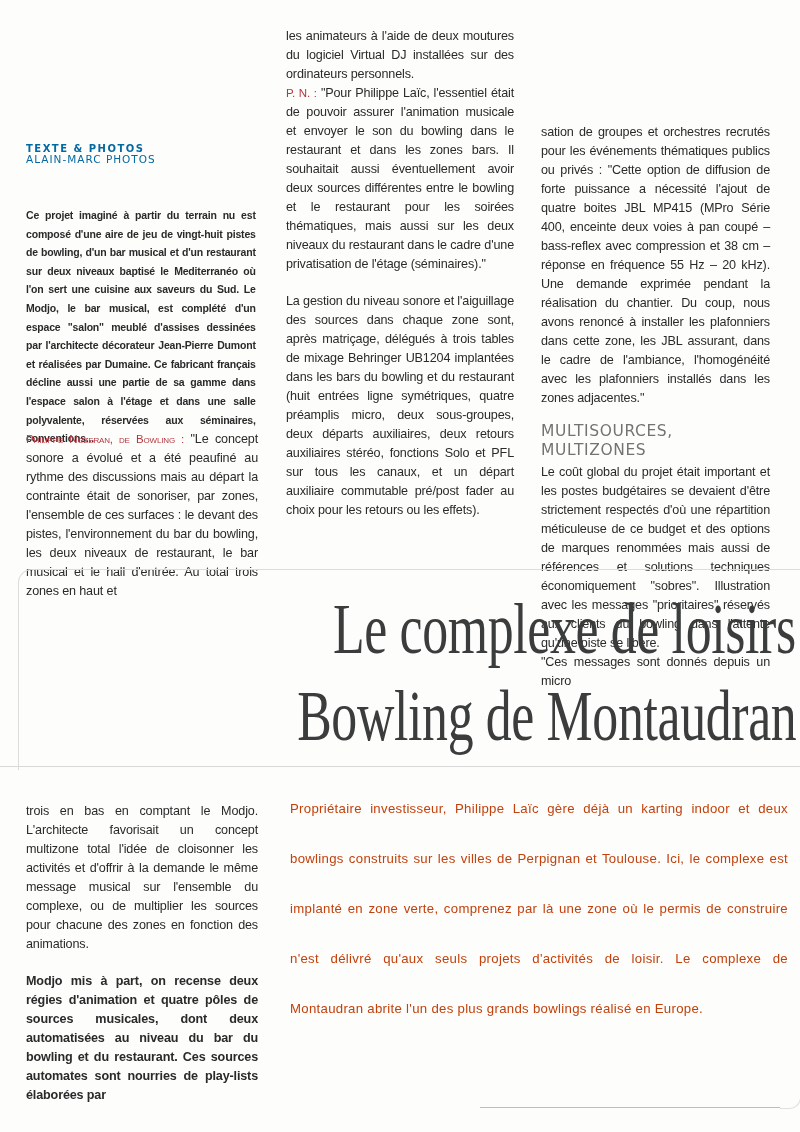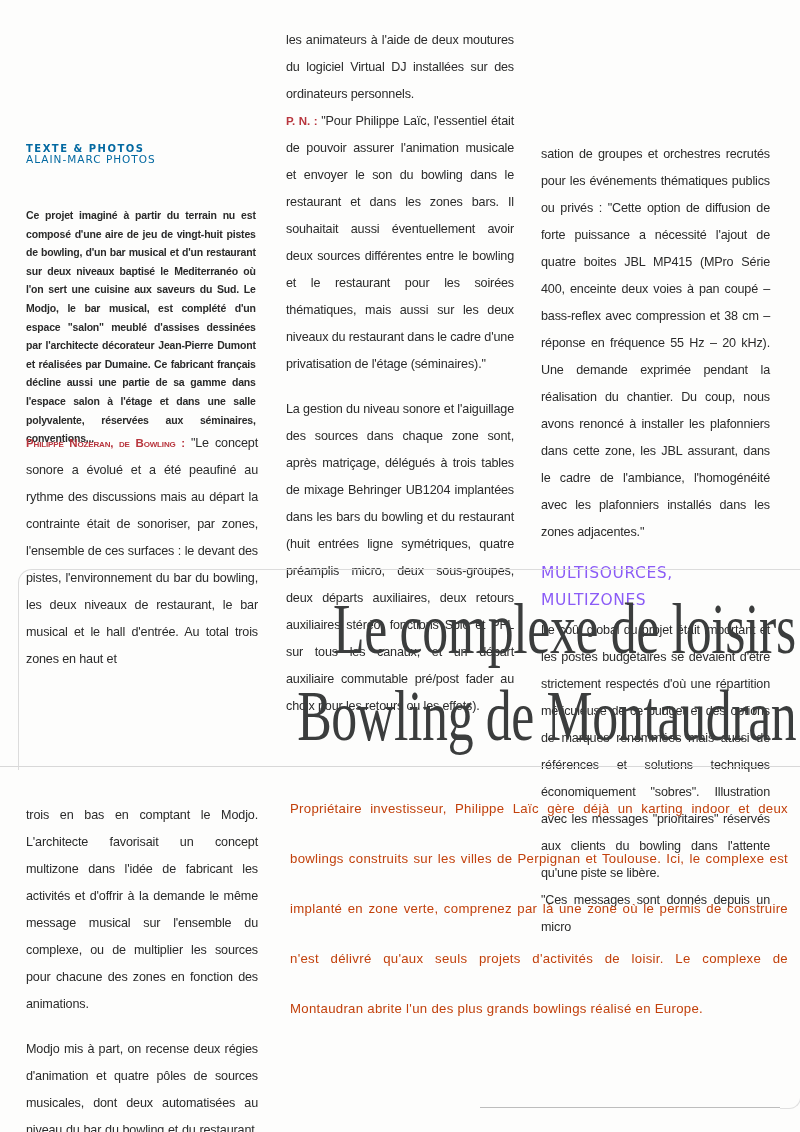--- a/index.html
+++ b/index.html
@@ -1,28 +1,28 @@
 <!DOCTYPE html>
 <html><head>
 <meta charset="utf-8">
 <style>
   html, body { margin:0; padding:0; }
   body {
     width:800px; height:1132px; position:relative; overflow:hidden;
     background:#fdfdfc; color:#2a2a2a;
     font-family:"Liberation Sans", sans-serif;
   }
-  .col { position:absolute; font-size:12.6px; line-height:27px; letter-spacing:-0.15px; text-align:justify; }
+  .col { position:absolute; font-size:12.6px; line-height:19px; letter-spacing:-0.15px; text-align:justify; }
   .col p { margin:0; }
   .credit { position:absolute; left:26px; top:143px; font-family:"DejaVu Sans", sans-serif; color:#0369a1; letter-spacing:1.5px; line-height:11px; }
   .credit .l1 { font-size:10px; font-weight:bold; }
   .credit .l2 { font-size:10.5px; letter-spacing:1px; }
   .lead { position:absolute; left:26px; top:206px; width:230px; font-family:"Liberation Sans", sans-serif; font-weight:bold; font-size:11.3px; line-height:18.6px; text-align:justify; color:#2a2a2a; transform:scaleX(0.93); transform-origin:left top; letter-spacing:-0.2px; width:247px;}
-  .speaker { color:#b8353d; font-weight:bold; font-variant:small-caps; font-size:11.5px; }
-  .subhead { font-family:"DejaVu Sans", sans-serif; font-size:15.5px; letter-spacing:0.6px; color:#8b5cf6; margin:14px 0 3px 0; }
+  .speaker { color:#b8353d; font-weight:normal; font-variant:small-caps; font-size:11.5px; }
+  .subhead { font-family:"DejaVu Sans", sans-serif; font-size:15.5px; letter-spacing:0.6px; color:#737373; margin:14px 0 3px 0; }
   .title-frame {
     position:absolute; left:18px; top:569px; width:800px; height:200px;
     border:1px solid #dcdcdc; border-right:none; border-radius:14px 0 0 0; border-bottom:none;
   }
   .title-rule-bot { position:absolute; left:0; top:766px; width:800px; height:1px; background:#d8d8d8; }
   .title {
     position:absolute; right:4px; font-family:"Liberation Serif", serif; color:#3b3d3d;
     font-size:72px; line-height:72px; transform:scaleX(0.72); transform-origin:right top; white-space:nowrap; letter-spacing:-0.5px;
   }
   .t1 { top:593px; }
@@ -48,32 +48,32 @@
 <div class="col" style="left:26px; top:430px; width:232px;">
   <p><span class="speaker">Philippe Nozeran, de Bowling :</span><span> "Le concept sonore a évolué et a été peaufiné au rythme des discussions mais au départ la contrainte était de sonoriser, par zones, l'ensemble de ces surfaces : le devant des pistes, l'environnement du bar du bowling, les deux niveaux de restaurant, le bar musical et le hall d'entrée. Au total trois zones en haut et</span></p>
 </div>
 
 <div class="col" style="left:286px; top:27px; width:228px;">
   <p>les animateurs à l'aide de deux moutures du logiciel Virtual DJ installées sur des ordinateurs personnels.</p>
   <p><span class="speaker">P. N. :</span><span> "Pour Philippe Laïc, l'essentiel était de pouvoir assurer l'animation musicale et envoyer le son du bowling dans le restaurant et dans les zones bars. Il souhaitait aussi éventuellement avoir deux sources différentes entre le bowling et le restaurant pour les soirées thématiques, mais aussi sur les deux niveaux du restaurant dans le cadre d'une privatisation de l'étage (séminaires)."</span></p>
   <p style="margin-top:18px;">La gestion du niveau sonore et l'aiguillage des sources dans chaque zone sont, après matriçage, délégués à trois tables de mixage Behringer UB1204 implantées dans les bars du bowling et du restaurant (huit entrées ligne symétriques, quatre préamplis micro, deux sous-groupes, deux départs auxiliaires, deux retours auxiliaires stéréo, fonctions Solo et PFL sur tous les canaux, et un départ auxiliaire commutable pré/post fader au choix pour les retours ou les effets).</p>
 </div>
 
-<div class="col" style="left:541px; top:141px; width:229px;">
+<div class="col" style="left:541px; top:123px; width:229px;">
   <p>sation de groupes et orchestres recrutés pour les événements thématiques publics ou privés : "Cette option de diffusion de forte puissance a nécessité l'ajout de quatre boites JBL MP415 (MPro Série 400, enceinte deux voies à pan coupé – bass-reflex avec compression et 38 cm – réponse en fréquence 55 Hz – 20 kHz). Une demande exprimée pendant la réalisation du chantier. Du coup, nous avons renoncé à installer les plafonniers dans cette zone, les JBL assurant, dans le cadre de l'ambiance, l'homogénéité avec les plafonniers installés dans les zones adjacentes."</p>
   <div class="subhead">MULTISOURCES, MULTIZONES</div>
   <p>Le coût global du projet était important et les postes budgétaires se devaient d'être strictement respectés d'où une répartition méticuleuse de ce budget et des options de marques renommées mais aussi de références et solutions techniques économiquement "sobres". Illustration avec les messages "prioritaires" réservés aux clients du bowling dans l'attente qu'une piste se libère.</p>
   <p>"Ces messages sont donnés depuis un micro</p>
 </div>
 
 <div class="title-frame"></div>
 <div class="title-rule-bot"></div>
 <div class="title t1">Le complexe de loisirs</div>
 <div class="title t2">Bowling de Montaudran</div>
 
 <div class="col" style="left:26px; top:802px; width:232px;">
-  <p>trois en bas en comptant le Modjo. L'architecte favorisait un concept multizone dans l'idée de fabricant les activités et d'offrir à la demande le même message musical sur l'ensemble du complexe, ou de multiplier les sources pour chacune des zones en fonction des animations.</p>
-  <p style="margin-top:18px;">Modjo mis à part, on recense deux régies d'animation et quatre pôles de sources musicales, dont deux automatisées au niveau du bar du bowling et du restaurant. Ces sources automates sont nourries de play-lists élaborées par</p>
+  <p>trois en bas en comptant le Modjo. L'architecte favorisait un concept multizone total l'idée de cloisonner les activités et d'offrir à la demande le même message musical sur l'ensemble du complexe, ou de multiplier les sources pour chacune des zones en fonction des animations.</p>
+  <p style="margin-top:18px;font-weight:bold;">Modjo mis à part, on recense deux régies d'animation et quatre pôles de sources musicales, dont deux automatisées au niveau du bar du bowling et du restaurant. Ces sources automates sont nourries de play-lists élaborées par</p>
 </div>
 
 <div class="intro">Propriétaire investisseur, Philippe Laïc gère déjà un karting indoor et deux bowlings construits sur les villes de Perpignan et Toulouse. Ici, le complexe est implanté en zone verte, comprenez par là une zone où le permis de construire n'est délivré qu'aux seuls projets d'activités de loisir. Le complexe de Montaudran abrite l'un des plus grands bowlings réalisé en Europe.</div>
 <div class="intro-rule"></div>
 <div class="bottom-frame"></div>
 
 </body></html>

